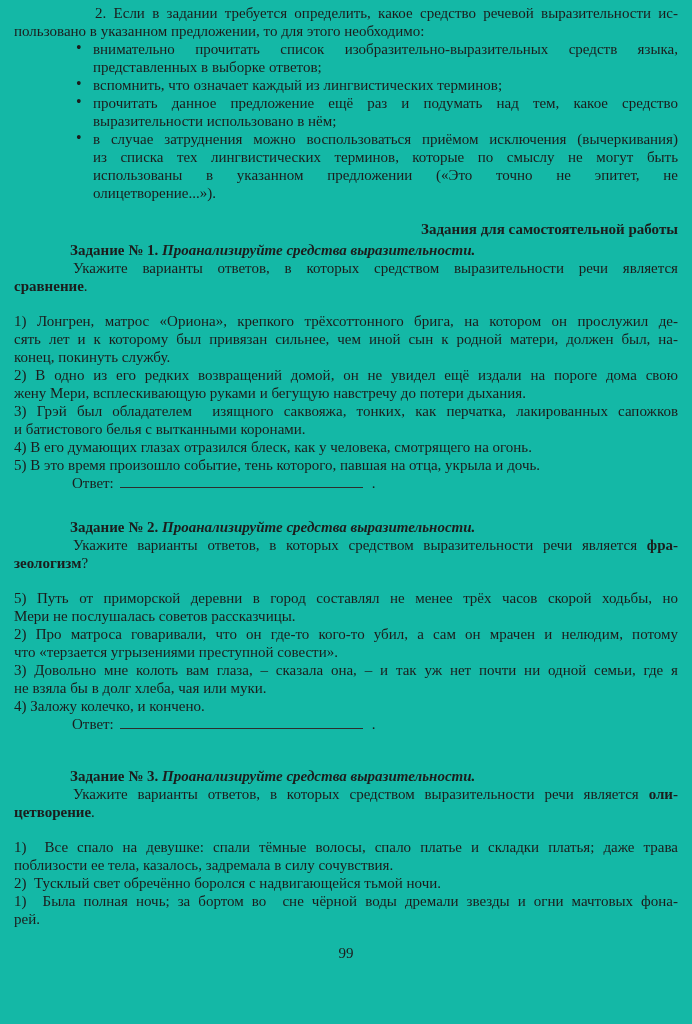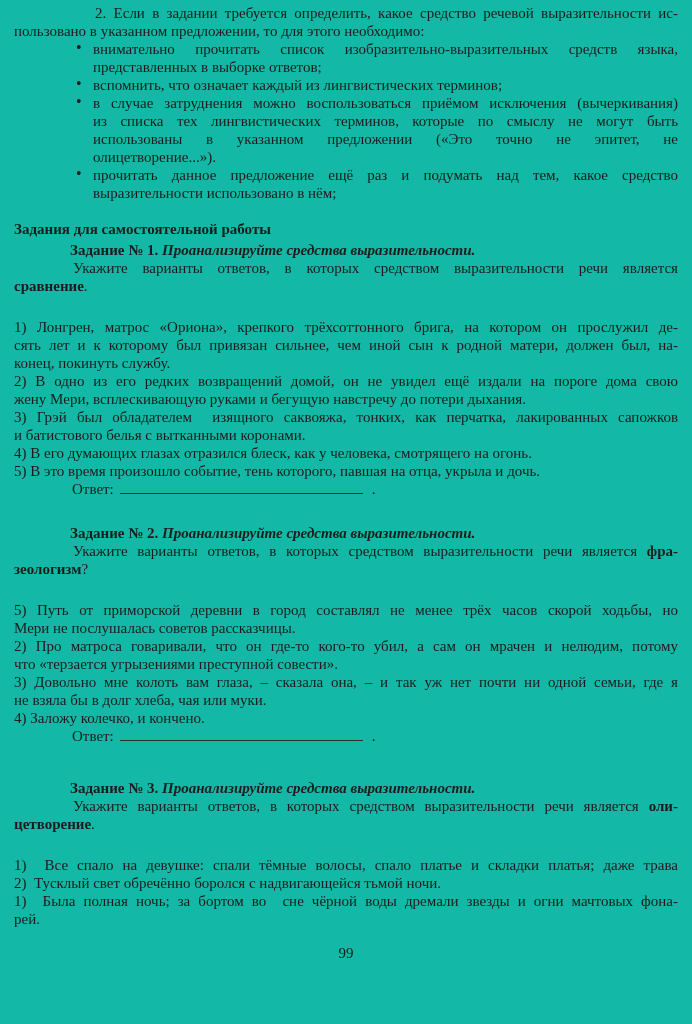--- a/index.html
+++ b/index.html
@@ -27,31 +27,31 @@
     content: "\2022";
     position: absolute;
     left: 62px; top: -1px;
     font-size: 16px;
     color: #1c1c1c;
   }
 
   .section-title {
     margin-top: 18px;
     font-weight: bold;
-    text-align: left;
+    text-align: right;
   }
 
   .task-heading { padding-left: 56px; font-weight: bold; }
   .task-heading .ttl { font-style: italic; }
   .t1 { margin-top: 3px; }
   .t2 { margin-top: 18px; }
   .t3 { margin-top: 26px; }
 
   .task-intro .intro-line1 { text-indent: 59px; }
-  .task-items { margin-top: 23px; }
+  .task-items { margin-top: 17px; }
 
   .answer-line {
     padding-left: 58px;
     margin-top: 0;
     height: 26px;
   }
   .ablank {
     display: inline-block;
     width: 243px;
     height: 13px;
@@ -76,28 +76,28 @@
         <div class="tline pre">пользовано в указанном предложении, то для этого необходимо:</div>
       </div>
     <div class="bullet">
         <div class="tline pre stretch">внимательно прочитать список изобразительно-выразительных средств языка,</div>
         <div class="tline pre">представленных в выборке ответов;</div>
       </div>
     <div class="bullet">
         <div class="tline pre">вспомнить, что означает каждый из лингвистических терминов;</div>
       </div>
     <div class="bullet">
+        <div class="tline pre stretch">прочитать данное предложение ещё раз и подумать над тем, какое средство</div>
+        <div class="tline pre">выразительности использовано в нём;</div>
+      </div>
+    <div class="bullet">
         <div class="tline pre stretch">в случае затруднения можно воспользоваться приёмом исключения (вычеркивания)</div>
         <div class="tline pre stretch">из списка тех лингвистических терминов, которые по смыслу не могут быть</div>
         <div class="tline pre stretch">использованы в указанном предложении («Это точно не эпитет, не</div>
         <div class="tline pre">олицетворение...»).</div>
-      </div>
-    <div class="bullet">
-        <div class="tline pre stretch">прочитать данное предложение ещё раз и подумать над тем, какое средство</div>
-        <div class="tline pre">выразительности использовано в нём;</div>
       </div>
   </div>
 
   <div class="section-title">Задания для самостоятельной работы</div>
 
   <div class="task t1">
     <div class="task-heading">
       <span class="lbl">Задание № 1.</span>
       <span class="ttl">Проанализируйте средства выразительности.</span>
     </div>
@@ -167,20 +167,21 @@
       <span class="lbl">Задание № 3.</span>
       <span class="ttl">Проанализируйте средства выразительности.</span>
     </div>
     <div class="task-intro">
       <div class="tline stretch intro-line1"><span>Укажите варианты ответов, в которых средством выразительности речи является</span> <b>оли-</b></div>
       <div class="tline"><b>цетворение</b><span>.</span></div>
     </div>
     <div class="task-items">
       <div>
           <div class="tline pre stretch">1)  Все спало на девушке: спали тёмные волосы, спало платье и складки платья; даже трава</div>
+          <div class="tline pre">поблизости ее тела, казалось, задремала в силу сочувствия.</div>
         </div>
       <div>
           <div class="tline pre">2)  Тусклый свет обречённо боролся с надвигающейся тьмой ночи.</div>
         </div>
       <div>
           <div class="tline pre stretch">1)  Была полная ночь; за бортом во  сне чёрной воды дремали звезды и огни мачтовых фона-</div>
           <div class="tline pre">рей.</div>
         </div>
     </div>
   </div>

